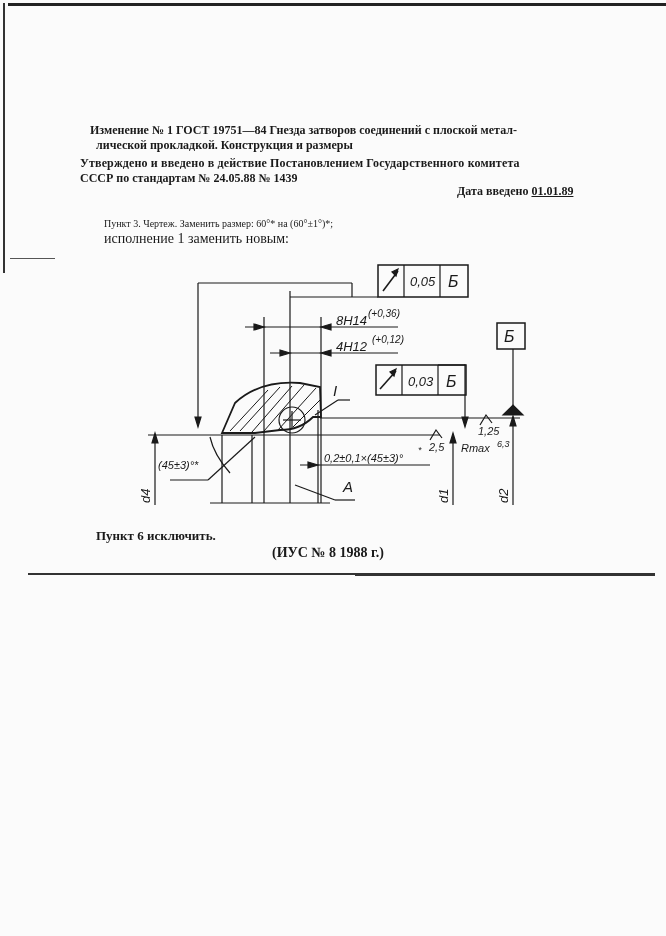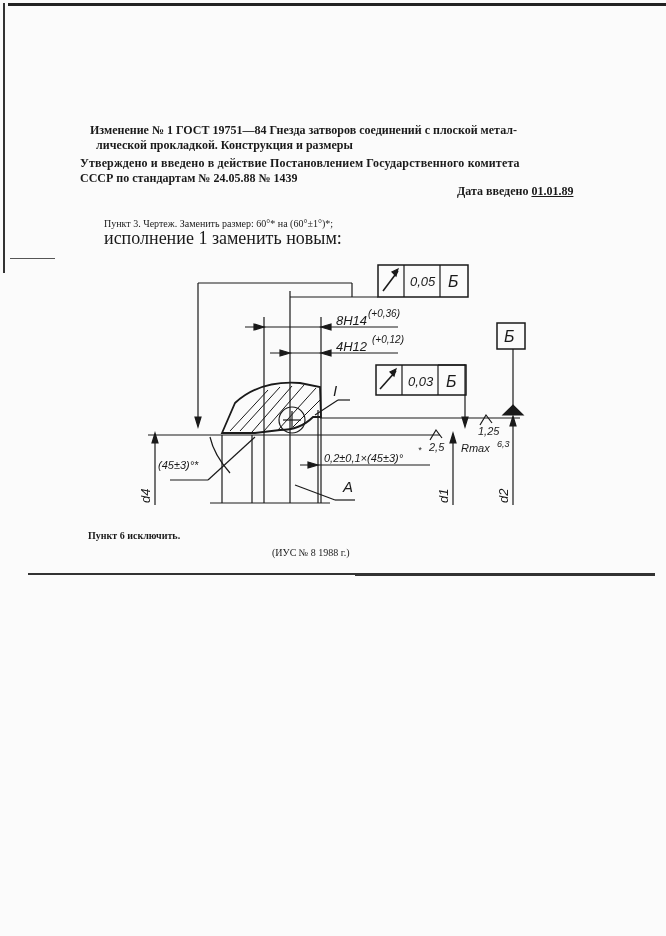--- a/index.html
+++ b/index.html
@@ -10,23 +10,23 @@
   .leftline{left:3px;top:3px;width:2px;height:270px;background:#333;}
   .bold{font-weight:bold;}
   .t{font-size:12px;line-height:15px;white-space:nowrap;}
   .title1{left:90px;top:123px;}
   .title2{left:80px;top:138px;margin-left:16px;}
   .appr1{left:80px;top:156px;letter-spacing:0.15px;font-family:Liberation Serif, serif;}
   .appr2{left:80px;top:171px;text-align:center;}
   .date{left:457px;top:184px;}
   .date .d{text-decoration:underline;font-family:Liberation Serif, serif;}
   .p3a{left:104px;top:216px;font-size:10px;}
-  .p3b{left:104px;top:231px;font-size:18px;}
-  .p6{left:88px;top:528px;font-size:10px;font-weight:bold;}
-  .ius{left:272px;top:545px;font-size:10px;font-weight:normal;}
+  .p3b{left:104px;top:231px;font-size:14px;}
+  .p6{left:96px;top:528px;font-size:13px;font-weight:bold;}
+  .ius{left:272px;top:545px;font-size:14px;font-weight:bold;}
   .rule{top:573px;height:2px;background:#333;}
   .side{background:#555;height:1px;}
   svg text{font-family:"Liberation Sans","DejaVu Sans",sans-serif;font-style:italic;}
 </style>
 </head>
 <body>
 
 <div class="abs topline"></div>
 <div class="abs leftline"></div>
 <div class="abs side" style="left:10px;top:258px;width:45px;"></div>

